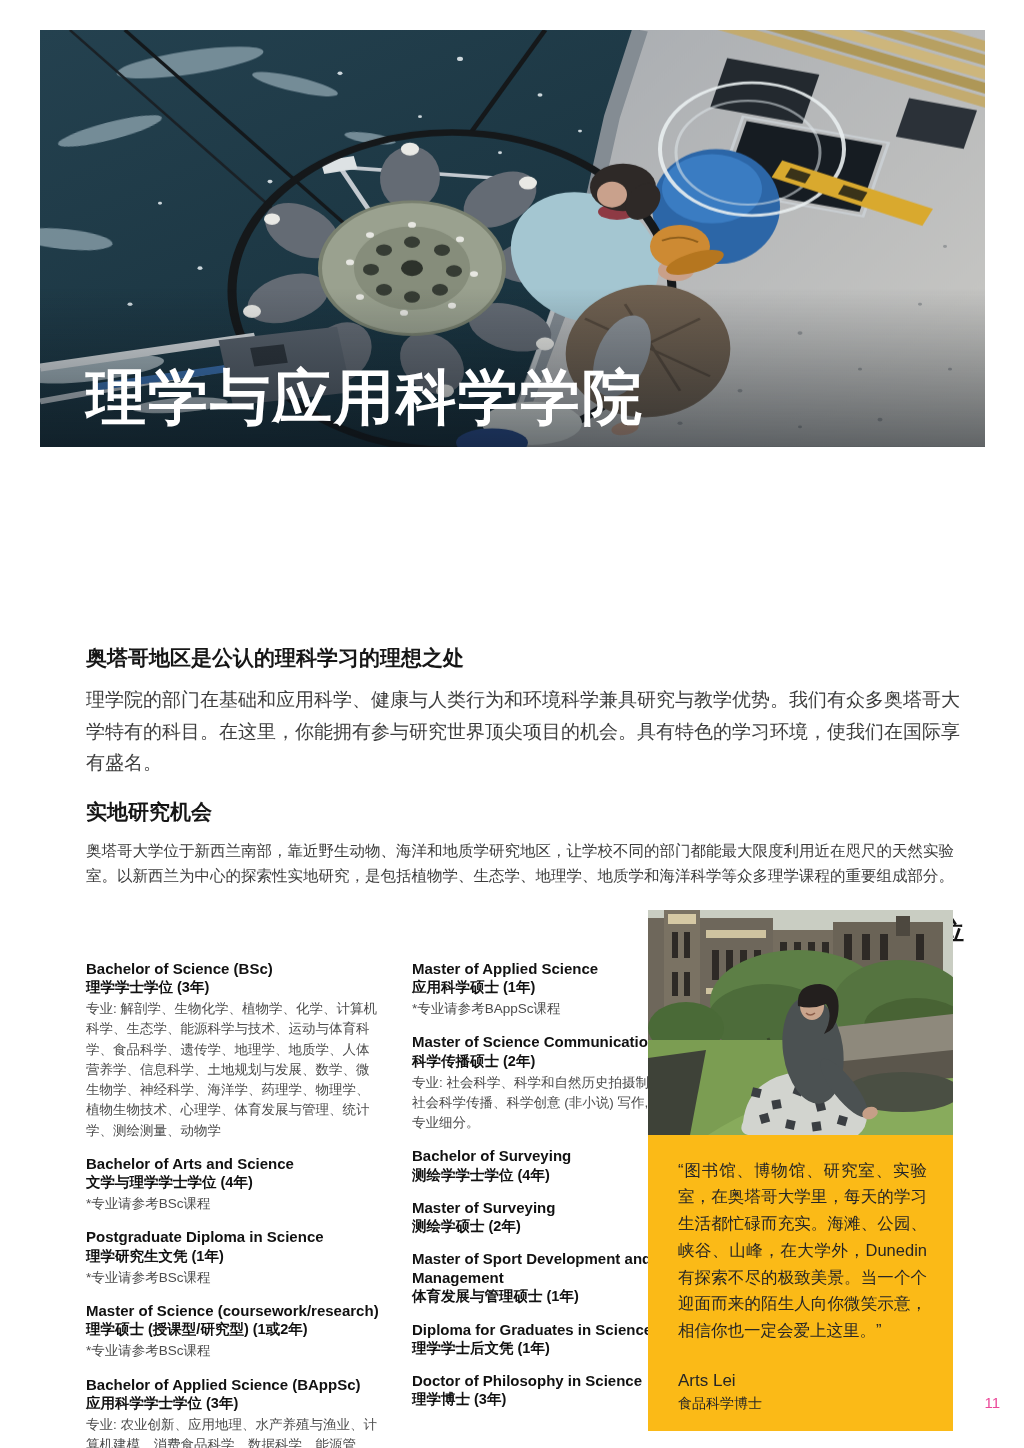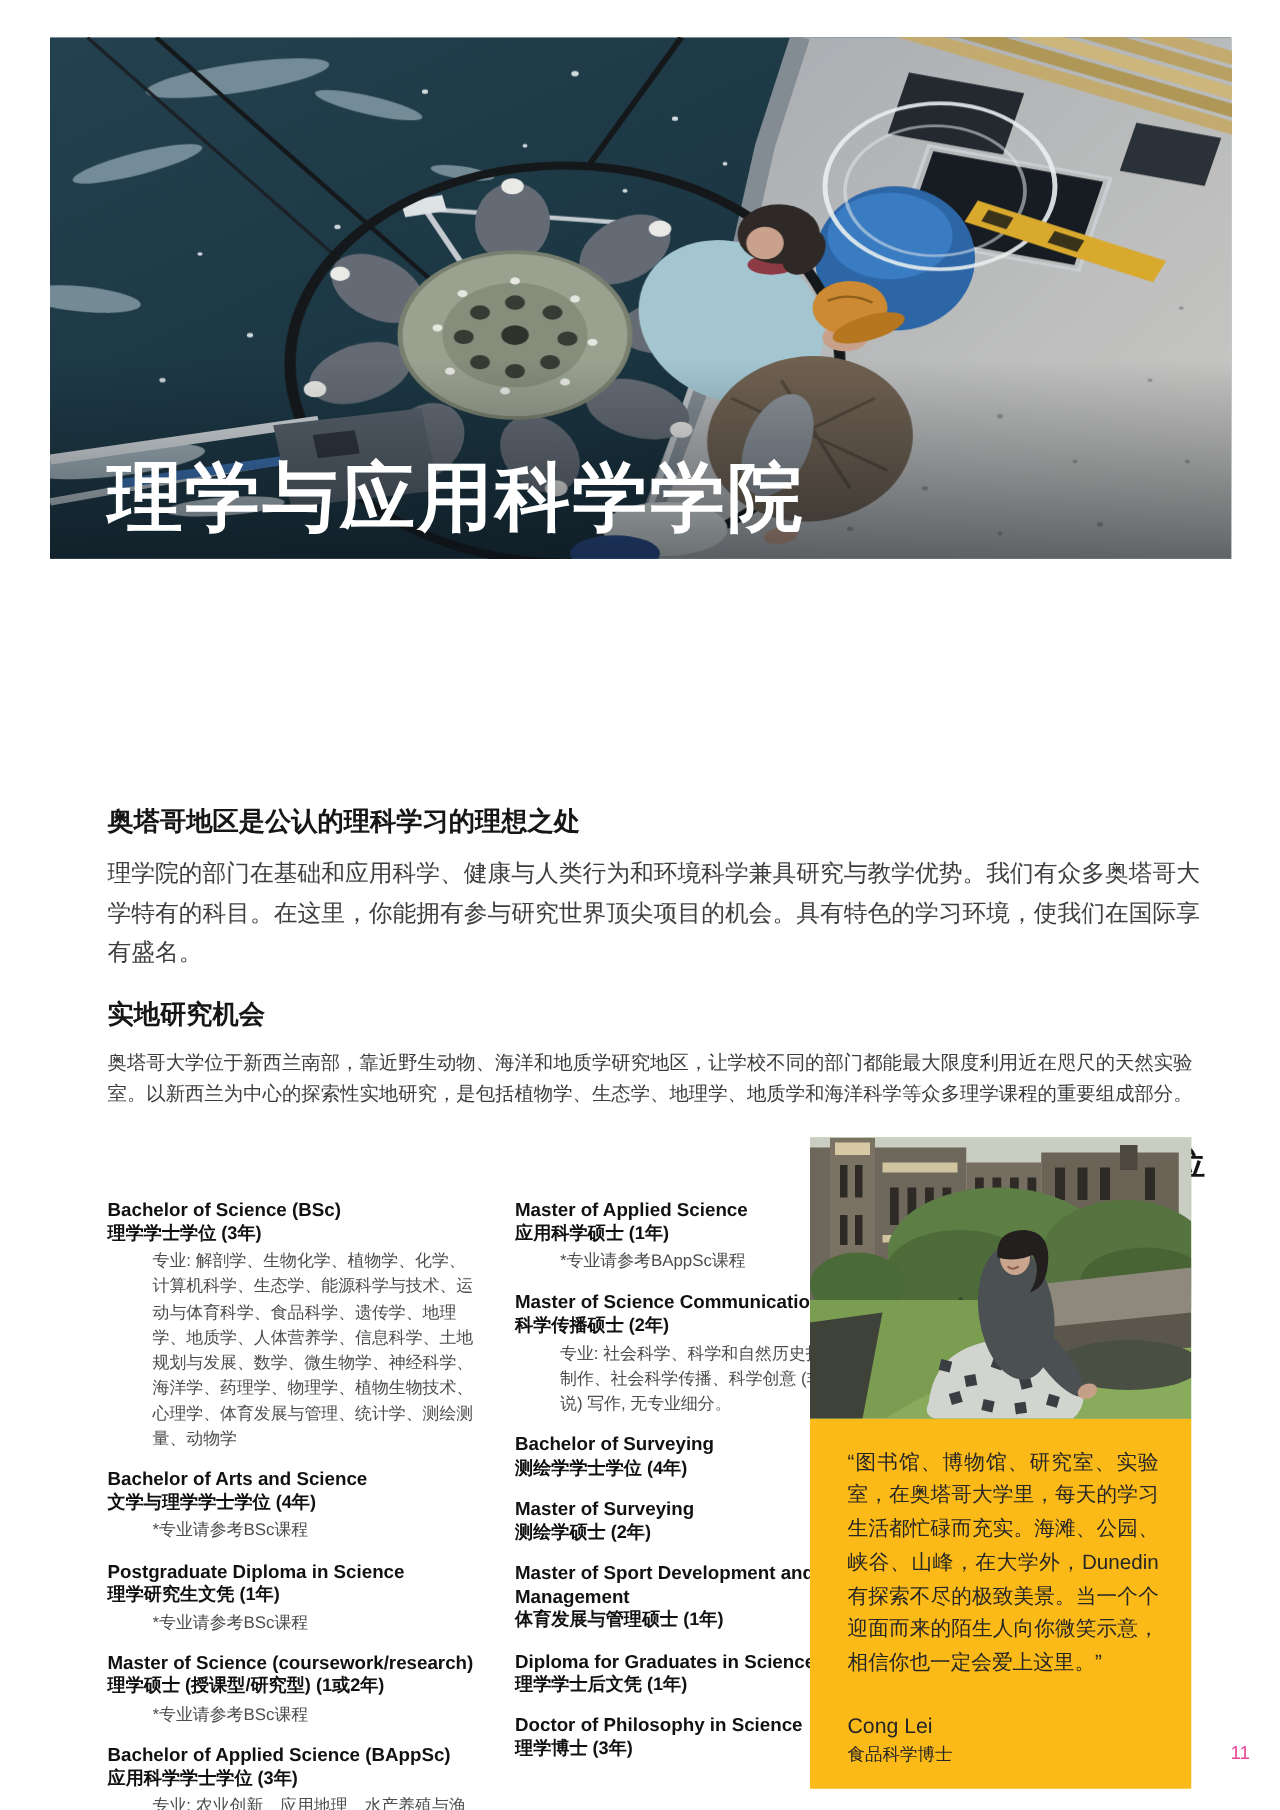--- a/index.html
+++ b/index.html
@@ -24,21 +24,21 @@
   .p-field { font-size:15.5px; color:#3c3c3c; line-height:1.62; margin-bottom:26px; }
   
   .degrees { position:relative; }
   .h-degrees { font-size:25px; font-weight:700; color:#141414; margin-bottom:12px;text-align:right; }
   .deg-cols { display:flex; gap:32px; }
   .deg-col1 { width:294px; flex:none; }
   .deg-col2 { width:266px; flex:none; }
   .deg { margin-bottom:13px; }
   .deg-en { font-size:15px; font-weight:700; color:#111111; line-height:1.28; }
   .deg-cn { font-size:14.5px; font-weight:700; color:#111111; line-height:1.32; }
-  .deg-note { font-size:13.5px; color:#4c4c4c; line-height:1.5; margin-top:2px;margin-left:36px; }
+  .deg-note { font-size:13.5px; color:#4c4c4c; line-height:1.5; margin-top:2px; }
   
   .right-col { position:absolute; left:562px; top:-4px; width:305px; }
   .student-photo { width:305px; height:225px; overflow:hidden; background:#9db07e; }
   .student-photo svg { display:block; width:100%; height:100%; }
   .quote-box { width:305px; height:296px; background:#FBBA17; padding:22px 26px 12px 30px; }
   .quote-text { font-size:16.5px; color:#262626; line-height:1.62; text-align:justify; }
   .quote-name { font-size:17px; color:#262626; margin-top:24px; line-height:1.5; }
   .quote-role { font-size:14px; color:#262626; line-height:1.5; }
   
   .page-num { position:absolute; right:24px; top:1394px; font-size:15px; color:#ec4899; }
@@ -373,21 +373,21 @@
               <ellipse cx="222" cy="203" rx="8" ry="6" fill="#c69f87" transform="rotate(-20 222 203)"></ellipse>
               <ellipse cx="164" cy="96" rx="12" ry="14" fill="#c9a58d"></ellipse>
               <path d="M150,96 q-2,-22 22,-22 q22,2 18,30 q-2,16 -14,20 q10,-18 2,-30 q-14,6 -28,2 Z" fill="#231f1e"></path>
               <path d="M158,103 q4,4 9,0" stroke="#8a5d4a" stroke-width="1.6" fill="none"></path>
             </g>
           </svg>
         </div>
 
         <div class="quote-box">
           <p class="quote-text">“图书馆、博物馆、研究室、实验室，在奥塔哥大学里，每天的学习生活都忙碌而充实。海滩、公园、峡谷、山峰，在大学外，Dunedin有探索不尽的极致美景。当一个个迎面而来的陌生人向你微笑示意，相信你也一定会爱上这里。”</p>
-          <div class="quote-name">Cong Lei</div>
+          <div class="quote-name">Arts Lei</div>
           <div class="quote-role">食品科学博士</div>
         </div>
       </aside>
     </div>
   </div>
 
   <div class="page-num">11</div>
 </div>
 
 </body></html>

